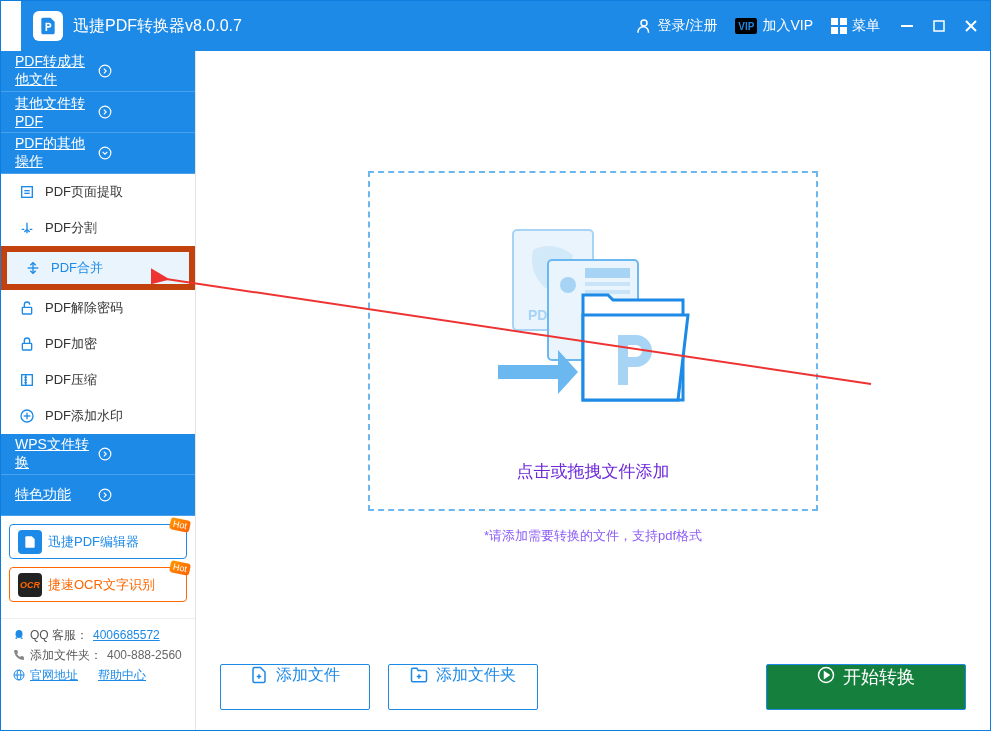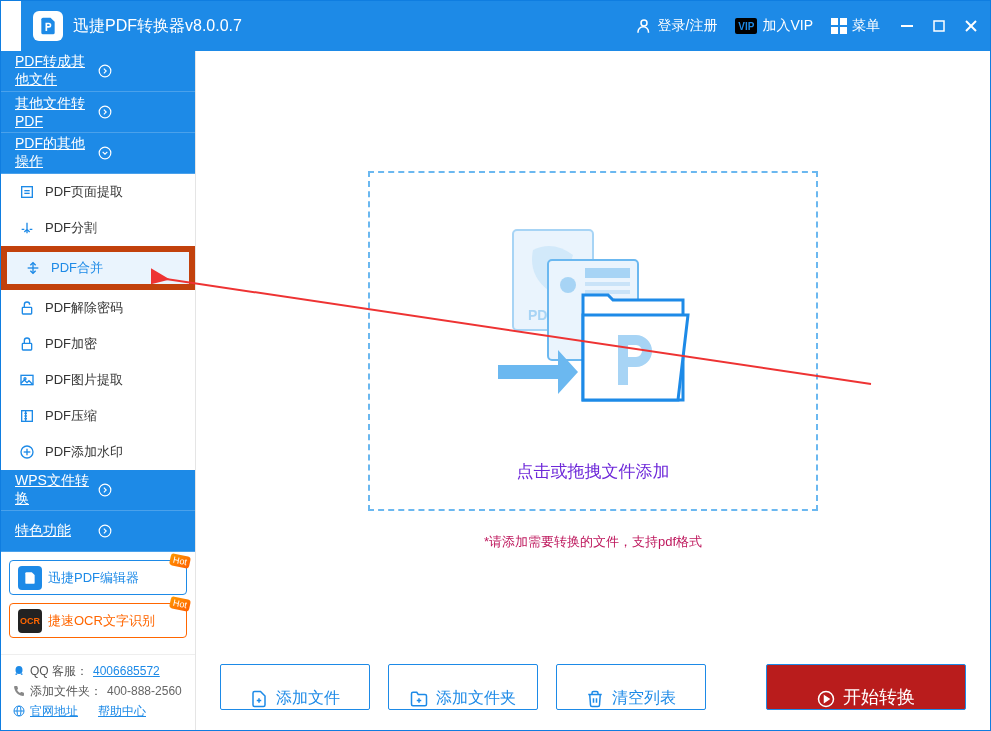--- a/index.html
+++ b/index.html
@@ -24,40 +24,40 @@
     .category { height: 41px; background: #1d8ae7; color: #fff; display: flex; align-items: center; padding: 0 14px; font-size: 14px; cursor: pointer; border-bottom: 1px solid rgba(255,255,255,0.2); text-decoration: underline; }
     .category span { flex: 1; }
     .chevron { display: flex; align-items: center; }
     .sub-item { height: 36px; display: flex; align-items: center; padding: 16px 18px; font-size: 13px; color: #333; cursor: pointer; gap: 10px; }
     .sub-item.selected { background: #eaf4fd; color: #1d8ae7; border: 6px solid #c2410c; }
     .sub-item svg { flex: 0 0 16px; }
     
     .promo-section { padding: 8px; }
     .promo-box { height: 35px; border: 1px solid #1d8ae7; border-radius: 4px; display: flex; align-items: center; padding: 0 8px; gap: 6px; font-size: 13px; color: #1d8ae7; cursor: pointer; margin-bottom: 8px; position: relative; }
     .promo-box.orange { border-color: #f60; color: #f60; }
-    .promo-box .icon-square { width: 24px; height: 24px; border-radius: 4px; display: flex; align-items: center; justify-content: center; color: #fff; font-size: 11px; }
+    .promo-box .icon-square { width: 24px; height: 24px; border-radius: 4px; display: flex; align-items: center; justify-content: center; color: #fff; font-size: 11px; font-style: italic; }
     .promo-box .icon-square.blue { background: #1d8ae7; }
     .promo-box .icon-square.dark { background: #222; color: #f60; font-size: 9px; font-weight: bold; }
     .hot-badge { position: absolute; top: -6px; right: -4px; background: linear-gradient(135deg,#ff9a00,#ff5e00); color: #fff; font-size: 9px; padding: 1px 3px; border-radius: 3px; transform: rotate(12deg); }
     
     .contact-section { padding: 6px 12px; font-size: 12px; color: #666; border-top: 1px solid #eee; }
     .contact-row { display: flex; align-items: center; gap: 5px; height: 20px; }
     .contact-row a { color: #1d8ae7; text-decoration: underline; cursor: pointer; }
     .contact-row .label { color: #555; }
     
     .main { flex: 1; display: flex; flex-direction: column; padding: 20px 24px; position: relative; }
     .drop-zone { margin: 100px auto 0; width: 450px; height: 340px; border: 2px dashed #6bb8f0; display: flex; flex-direction: column; align-items: center; justify-content: center; cursor: pointer; }
     .drop-zone-text { margin-top: 20px; font-size: 17px; color: #6d28d9; }
-    .hint-text { text-align: center; margin-top: 22px; font-size: 13px; color: #be185d; }
+    .hint-text { text-align: center; margin-top: 16px; font-size: 13px; color: #8b5cf6; }
     
     .button-row { display: flex; gap: 18px; margin-top: auto; padding-top: 20px; }
-    .action-btn { height: 46px; border: 1px solid #1d8ae7; color: #1d8ae7; background: #fff; display: flex; align-items: flex-end; justify-content: center; gap: 8px; font-size: 16px; cursor: pointer; border-radius: 2px; padding: 0 20px; width: 150px; }
+    .action-btn { height: 46px; border: 1px solid #1d8ae7; color: #1d8ae7; background: #fff; display: flex; align-items: flex-start; justify-content: center; gap: 8px; font-size: 16px; cursor: pointer; border-radius: 2px; padding: 0 20px; width: 150px; }
     .action-btn svg { width: 18px; height: 20px; }
     .spacer-btn { flex: 1; }
-    .primary-btn { width: 200px; background: #b91c1c; color: #fff; font-size: 18px; }
+    .primary-btn { width: 200px; background: #15803d; color: #fff; font-size: 18px; }
     
     .annotation-arrow { position: absolute; top: 233px; left: 150px; pointer-events: none; z-index: 100; }
     
     .folder-illustration { position: relative; width: 240px; height: 240px; }
   </style>
 </head>
 <body>
 
 <div class="header">
   <div class="logo">
@@ -167,28 +167,20 @@
           <path d="M8 11V7a4 4 0 018 0"></path>
         </svg>
       <span>PDF解除密码</span>
     </div>
     <div class="sub-item">
       <svg viewBox="0 0 24 24" fill="none" stroke="#1d8ae7" stroke-width="2">
           <rect x="5" y="11" width="14" height="10" rx="1"></rect>
           <path d="M8 11V7a4 4 0 018 0v4"></path>
         </svg>
       <span>PDF加密</span>
-    </div>
-    <div class="sub-item">
-      <svg viewBox="0 0 24 24" fill="none" stroke="#1d8ae7" stroke-width="2">
-          <rect x="3" y="5" width="18" height="14"></rect>
-          <circle cx="9" cy="10" r="1.5"></circle>
-          <path d="M3 17l5-5 4 4 3-3 6 6"></path>
-        </svg>
-      <span>PDF图片提取</span>
     </div>
     <div class="sub-item">
       <svg viewBox="0 0 24 24" fill="none" stroke="#1d8ae7" stroke-width="2">
           <rect x="4" y="4" width="16" height="16"></rect>
           <line x1="10" y1="4" x2="10" y2="20"></line>
           <line x1="8" y1="8" x2="12" y2="8"></line>
           <line x1="8" y1="12" x2="12" y2="12"></line>
           <line x1="8" y1="16" x2="12" y2="16"></line>
         </svg>
       <span>PDF压缩</span>
@@ -300,28 +292,20 @@
         <span>添加文件</span>
       </div>
       <div class="action-btn">
         <svg viewBox="0 0 24 24" fill="none" stroke="#1d8ae7" stroke-width="2">
             <path d="M22 19a2 2 0 01-2 2H4a2 2 0 01-2-2V5a2 2 0 012-2h5l2 3h9a2 2 0 012 2z"></path>
             <line x1="9" y1="14" x2="15" y2="14"></line>
             <line x1="12" y1="11" x2="12" y2="17"></line>
           </svg>
         <span>添加文件夹</span>
       </div>
-      <div class="action-btn">
-        <svg viewBox="0 0 24 24" fill="none" stroke="#1d8ae7" stroke-width="2">
-            <polyline points="3 6 5 6 21 6"></polyline>
-            <path d="M19 6l-1 14a2 2 0 01-2 2H8a2 2 0 01-2-2L5 6M10 11v6M14 11v6"></path>
-            <path d="M8 6V4a2 2 0 012-2h4a2 2 0 012 2v2"></path>
-          </svg>
-        <span>清空列表</span>
-      </div>
       <div class="spacer-btn"></div>
       <div class="action-btn primary-btn">
         <svg viewBox="0 0 24 24" fill="none" stroke="#fff" stroke-width="2">
             <circle cx="12" cy="12" r="10"></circle>
             <polygon points="10 8 16 12 10 16 10 8" fill="#fff"></polygon>
           </svg>
         <span>开始转换</span>
       </div>
     </div>
   </div>

